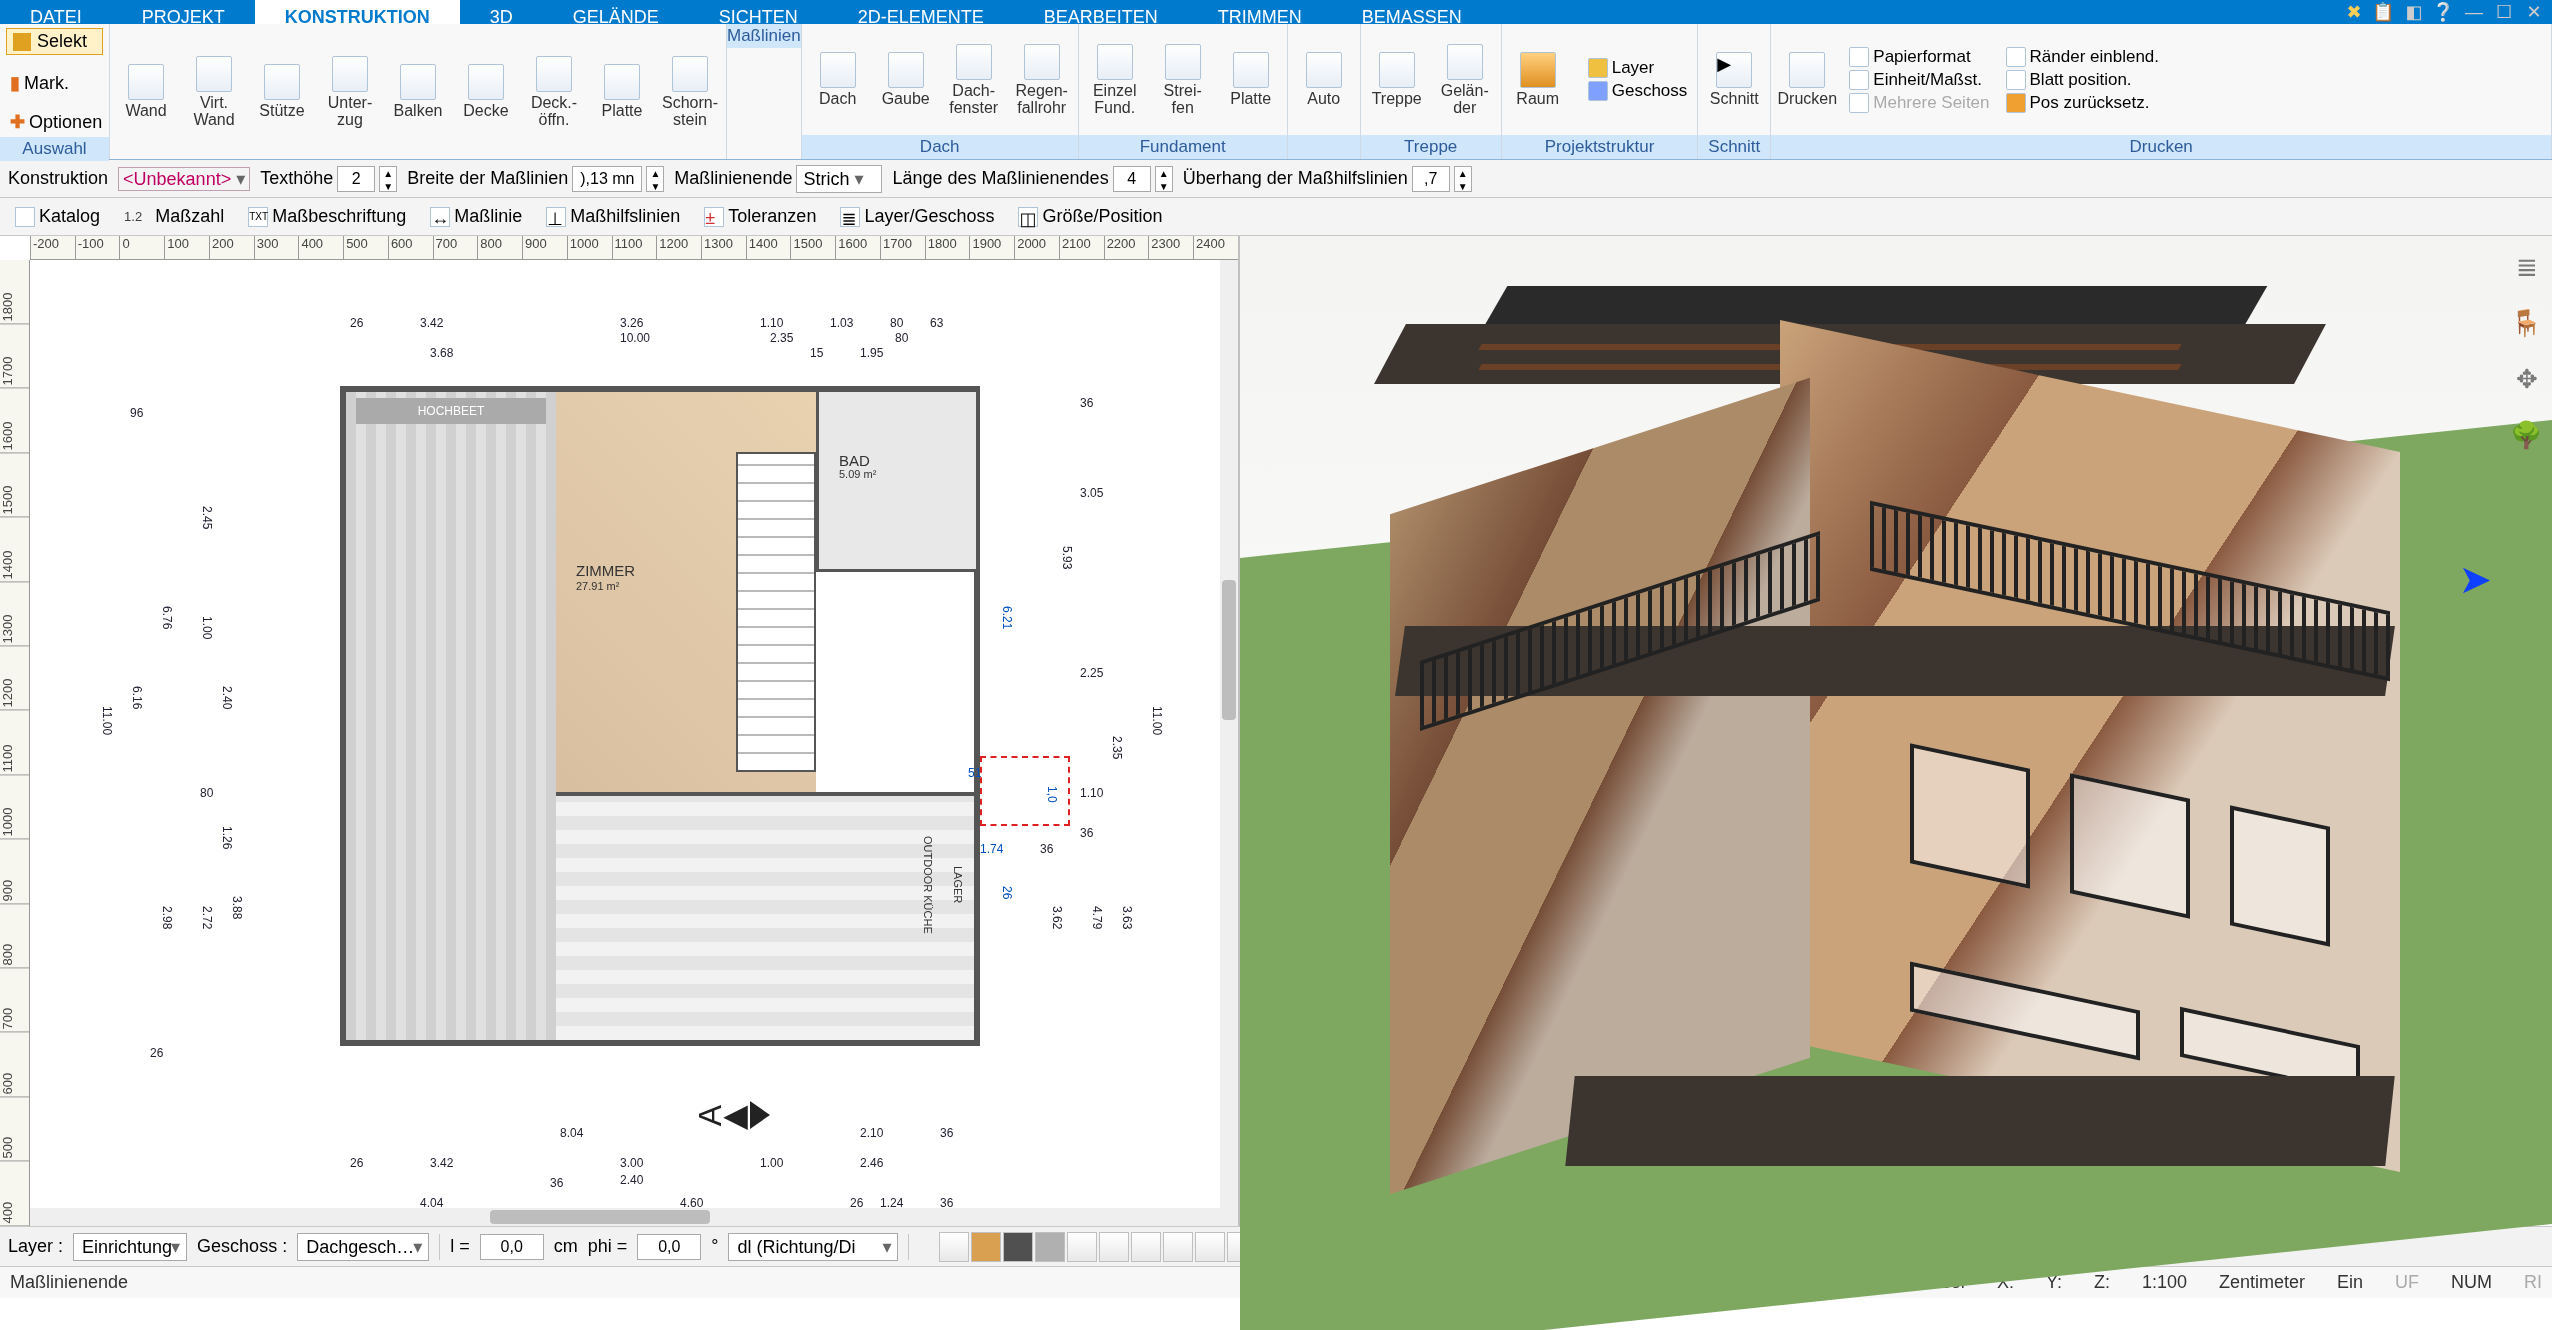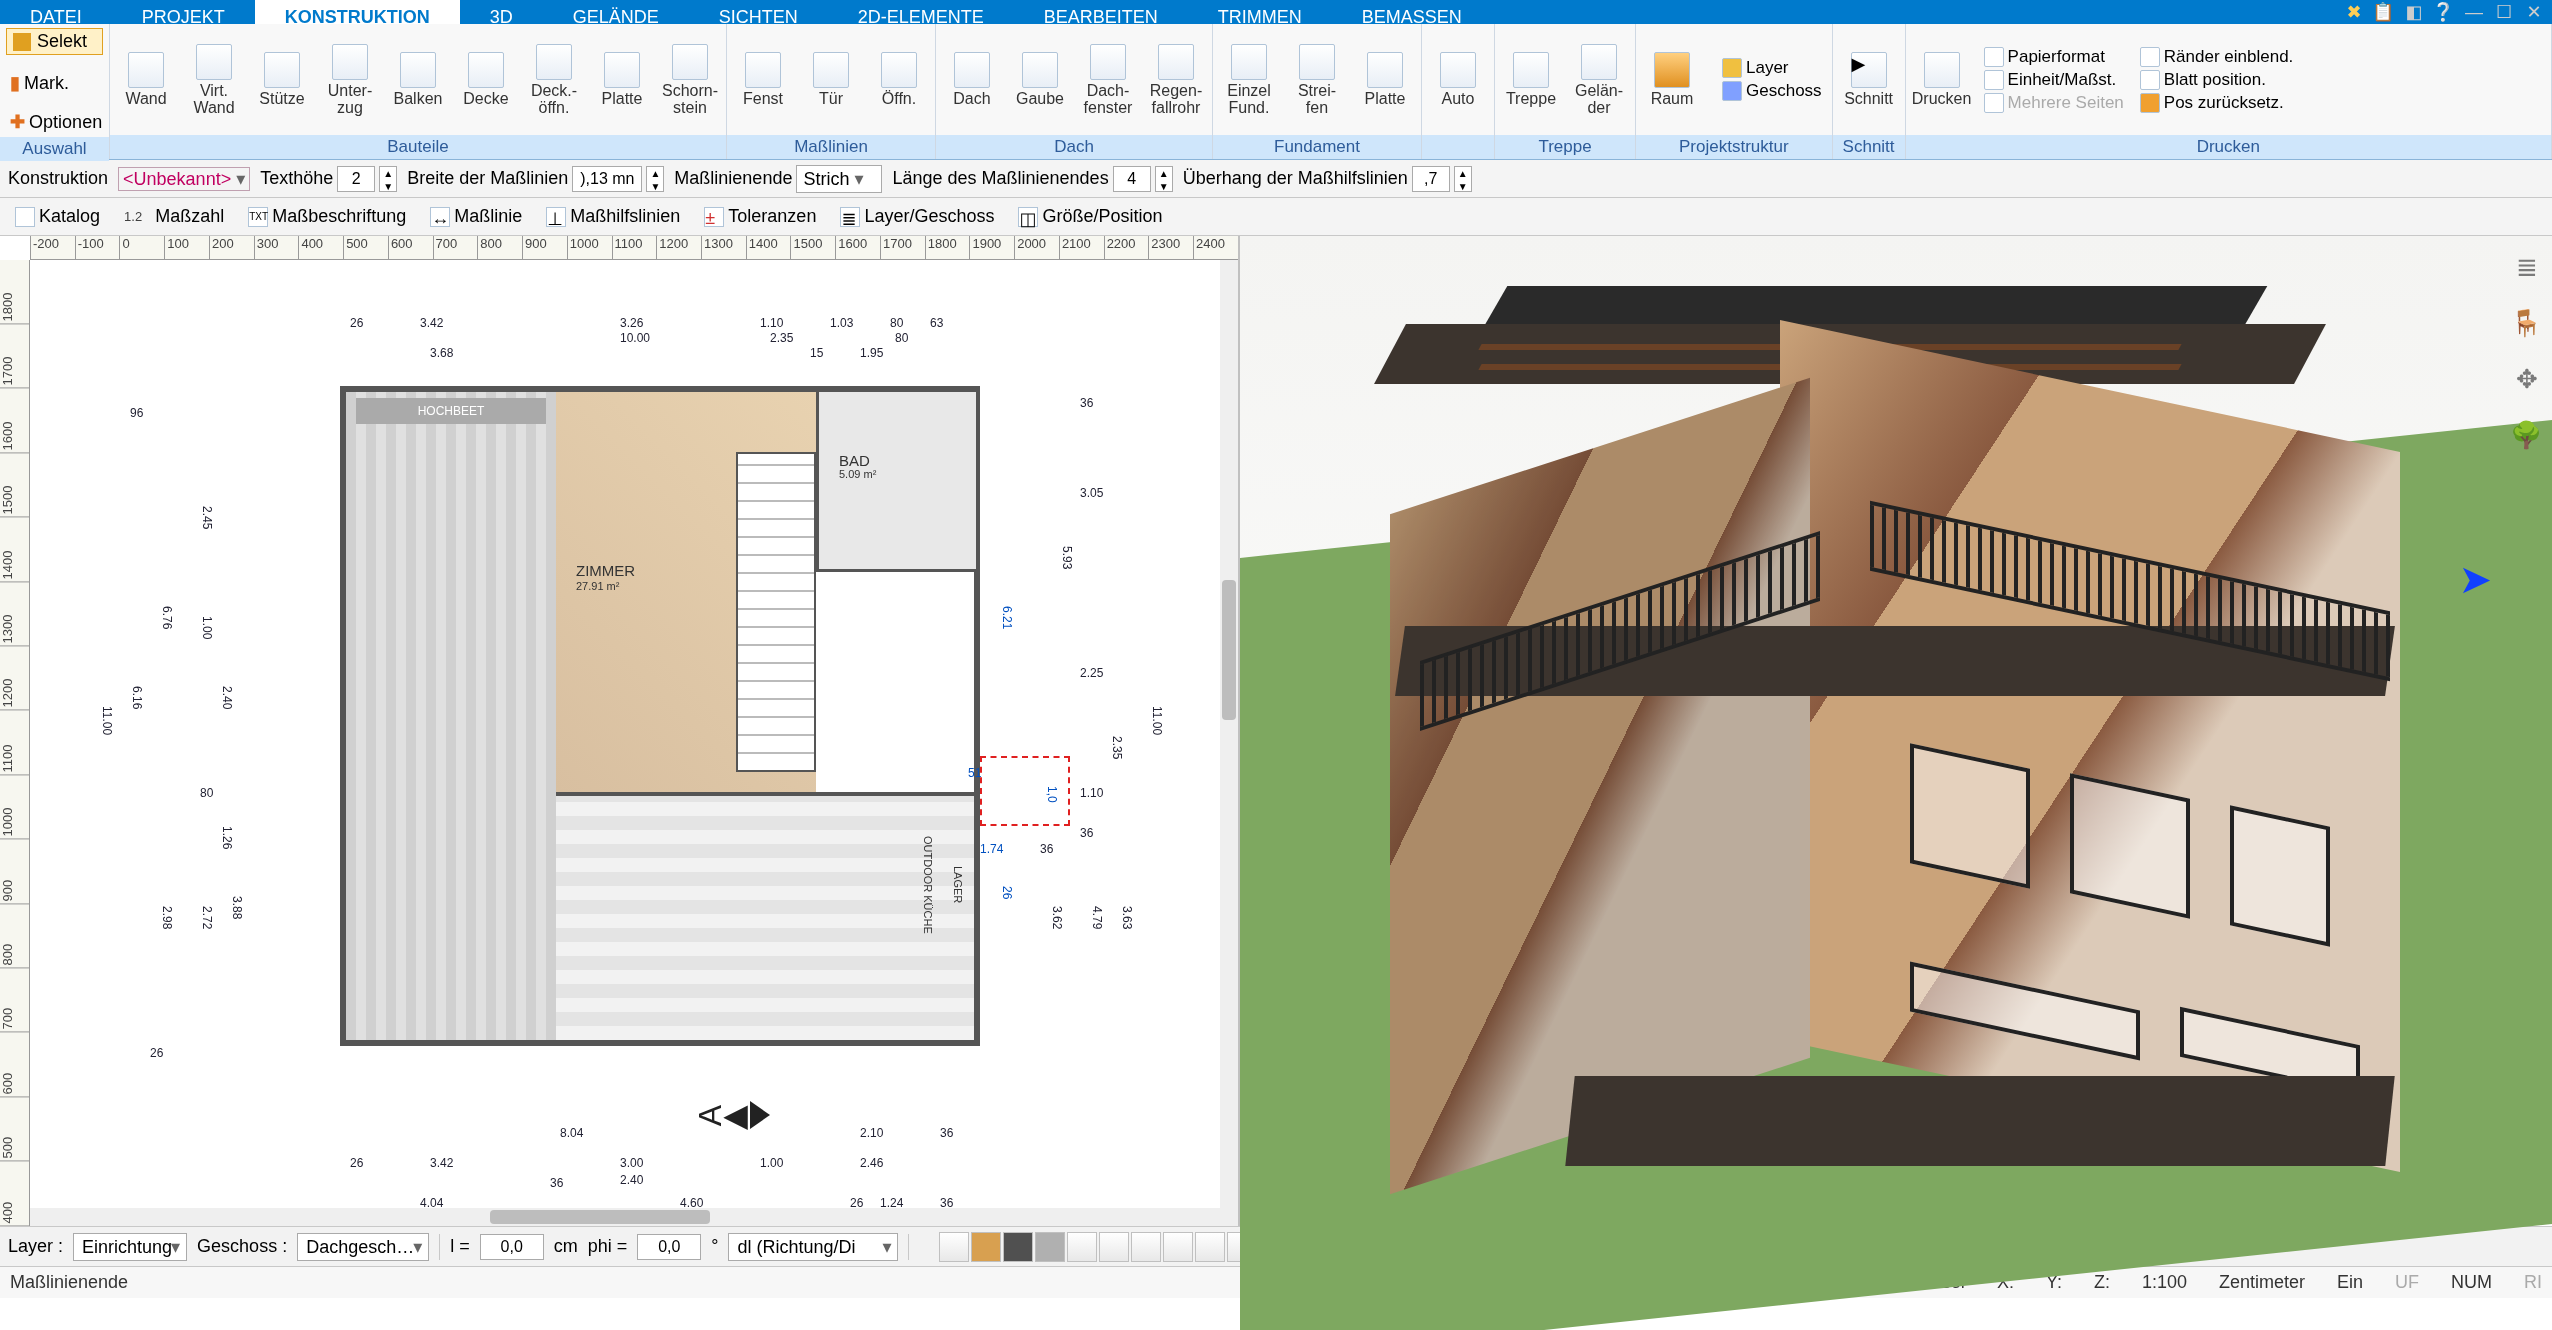--- a/index.html
+++ b/index.html
@@ -187,38 +187,23 @@
       <div class="rbtn">
           <div class="ico"></div>
           <div class="lbl">Platte</div>
         </div>
       <div class="rbtn">
           <div class="ico"></div>
           <div class="lbl">Schorn-
 stein</div>
         </div>
     </div>
-    <div class="group-title">Bauteile</div>
-  </div>
-
-  <div class="group">
-    <div class="group-body">
-      <div class="rbtn">
-          <div class="ico"></div>
-          <div class="lbl">Fenst</div>
-        </div>
-      <div class="rbtn">
-          <div class="ico"></div>
-          <div class="lbl">Tür</div>
-        </div>
-      <div class="rbtn">
-          <div class="ico"></div>
-          <div class="lbl">Öffn.</div>
-        </div>
-    </div>
+  </div>
+
+  <div class="group">
     <div class="group-title">Maßlinien</div>
   </div>
 
   <div class="group">
     <div class="group-body">
       <div class="rbtn">
           <div class="ico"></div>
           <div class="lbl">Dach</div>
         </div>
       <div class="rbtn">

